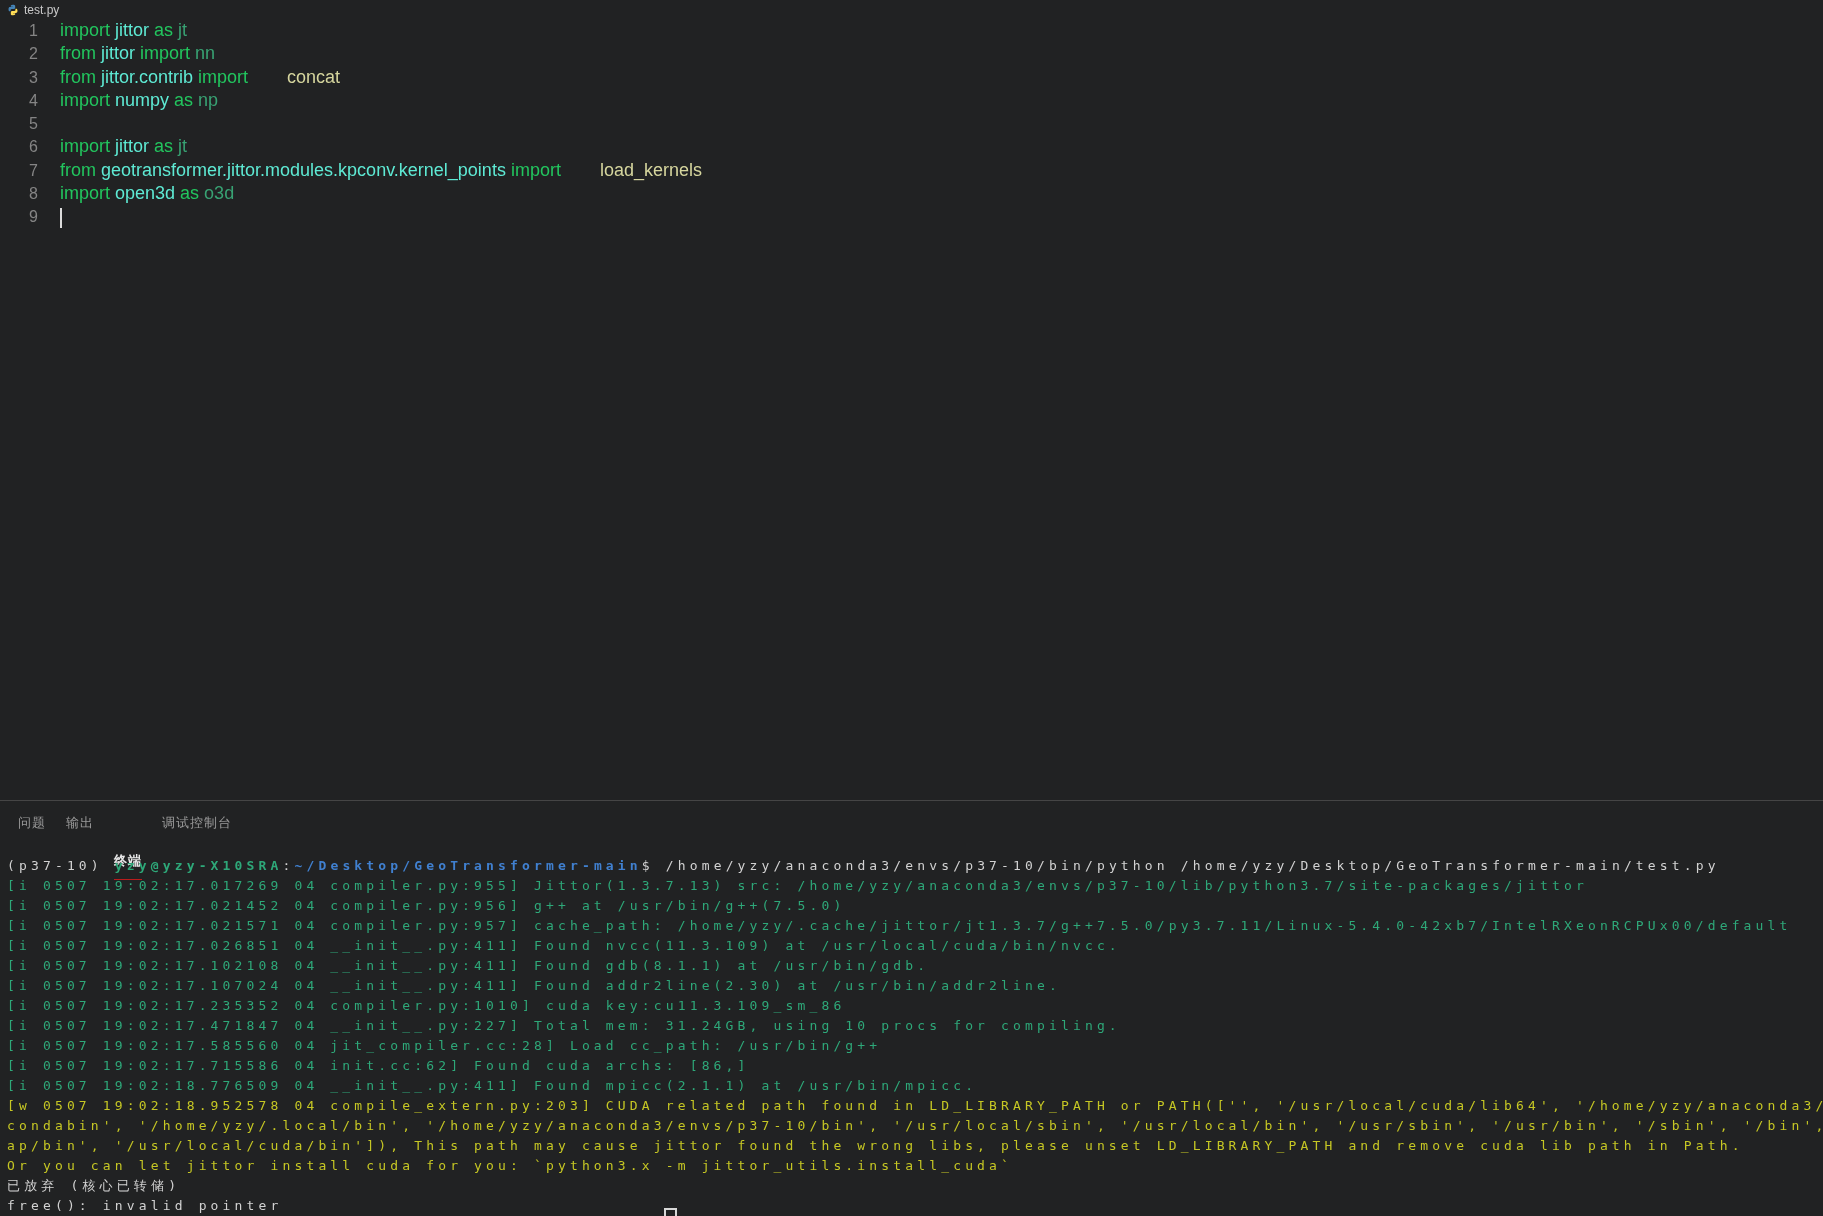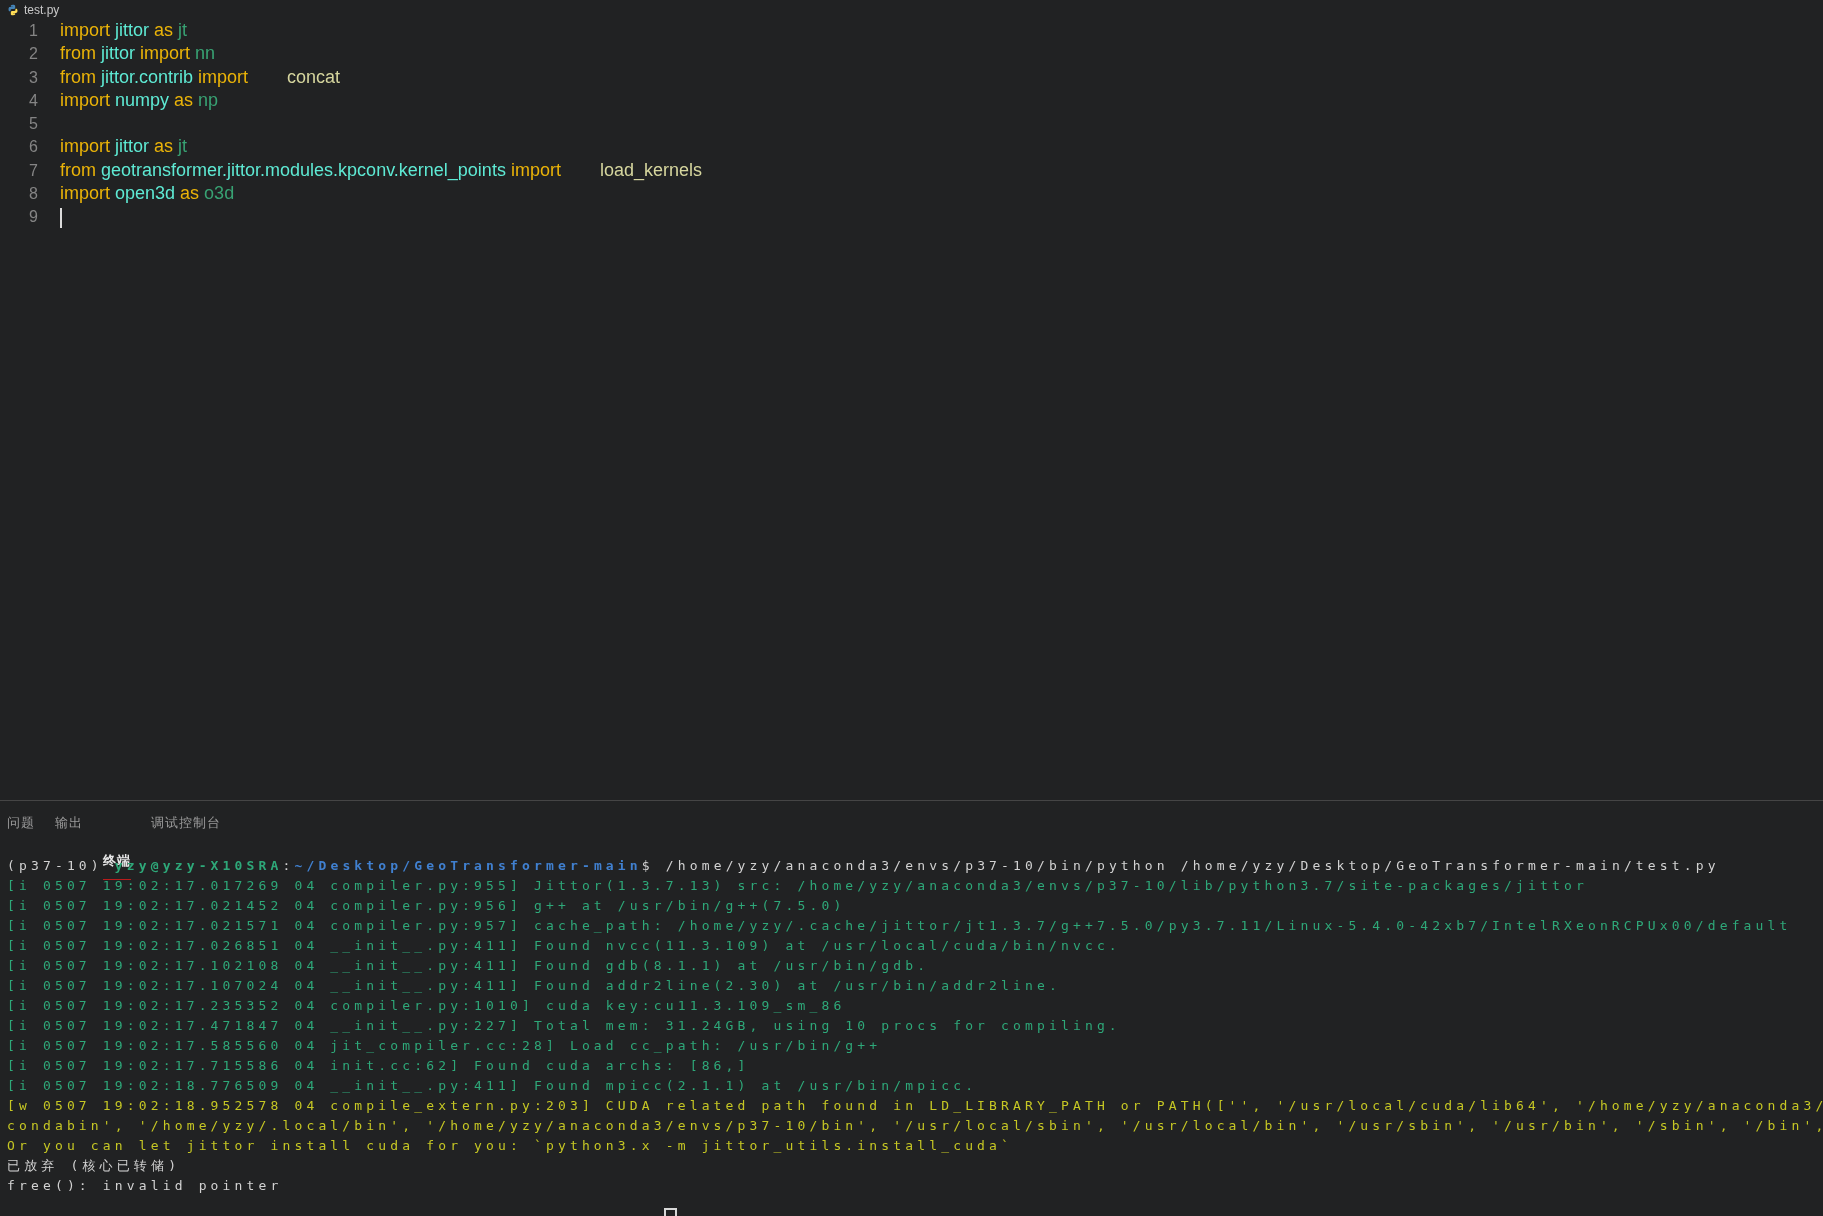--- a/index.html
+++ b/index.html
@@ -9,28 +9,28 @@
   }
   
   .tabbar{position:absolute;top:0;left:0;right:16px;height:19px;display:flex;align-items:center;padding-left:7px;}
   .tab{display:flex;align-items:center;gap:5px;cursor:default;}
   .tab-label{color:#c9c9c9;font-size:12px;}
   
   .editor{position:absolute;top:19px;left:0;right:0;height:781px;overflow:hidden;}
   .code-row{display:flex;height:23.3px;line-height:23.3px;font-size:18px;}
   .ln{width:38px;flex:none;text-align:right;color:#858585;font-size:16px;font-family:"Liberation Sans",sans-serif;}
   .code{margin-left:22px;white-space:pre;font-family:"Liberation Sans",sans-serif;}
-  .tok-k{color:#eab308;}
+  .tok-k{color:#22c55e;}
   .tok-m{color:#5eead4;}
   .tok-a{color:#38a273;}
   .tok-f{color:#d6d69e;margin-left:34px;}
   .caret{display:inline-block;width:2px;height:20px;background:#dcdcdc;vertical-align:middle;}
   
   .panel{position:absolute;top:800px;left:0;right:0;bottom:0;border-top:1px solid #454545;}
-  .panel-tabs{display:flex;gap:20px;padding:13px 0 0 7px;}
+  .panel-tabs{display:flex;gap:20px;padding:13px 0 0 18px;}
   .panel-tab{font-size:13px;color:#9b9b9b;padding-bottom:9px;cursor:default;letter-spacing:1px;}
   .panel-tab.active{color:#e8e8e8;font-weight:700;border-bottom:1px solid #b91c1c;margin-top:38px;}
   
   .term{position:absolute;top:846px;left:0;right:0;bottom:0;padding:10px 0 0 7px;overflow:hidden;
         font-family:"DejaVu Sans Mono",monospace;font-size:13px;letter-spacing:4.15px;}
   .t-line{height:20px;line-height:20px;white-space:pre;overflow:hidden;}
   .tw{color:#d2d2d2;}
   .tg{color:#2ea879;}
   .ty{color:#c6c724;}
   .tbl{color:#4080d0;}
@@ -109,18 +109,19 @@
     <div class="t-line"><span class="tg">[i 0507 19:02:17.026851 04 __init__.py:411] Found nvcc(11.3.109) at /usr/local/cuda/bin/nvcc.</span></div>
     <div class="t-line"><span class="tg">[i 0507 19:02:17.102108 04 __init__.py:411] Found gdb(8.1.1) at /usr/bin/gdb.</span></div>
     <div class="t-line"><span class="tg">[i 0507 19:02:17.107024 04 __init__.py:411] Found addr2line(2.30) at /usr/bin/addr2line.</span></div>
     <div class="t-line"><span class="tg">[i 0507 19:02:17.235352 04 compiler.py:1010] cuda key:cu11.3.109_sm_86</span></div>
     <div class="t-line"><span class="tg">[i 0507 19:02:17.471847 04 __init__.py:227] Total mem: 31.24GB, using 10 procs for compiling.</span></div>
     <div class="t-line"><span class="tg">[i 0507 19:02:17.585560 04 jit_compiler.cc:28] Load cc_path: /usr/bin/g++</span></div>
     <div class="t-line"><span class="tg">[i 0507 19:02:17.715586 04 init.cc:62] Found cuda archs: [86,]</span></div>
     <div class="t-line"><span class="tg">[i 0507 19:02:18.776509 04 __init__.py:411] Found mpicc(2.1.1) at /usr/bin/mpicc.</span></div>
     <div class="t-line"><span class="ty">[w 0507 19:02:18.952578 04 compile_extern.py:203] CUDA related path found in LD_LIBRARY_PATH or PATH(['', '/usr/local/cuda/lib64', '/home/yzy/anaconda3/</span></div>
     <div class="t-line"><span class="ty">condabin', '/home/yzy/.local/bin', '/home/yzy/anaconda3/envs/p37-10/bin', '/usr/local/sbin', '/usr/local/bin', '/usr/sbin', '/usr/bin', '/sbin', '/bin', '/sn</span></div>
+    <div class="t-line"><span class="ty">ap/bin', '/usr/local/cuda/bin']), This path may cause jittor found the wrong libs, please unset LD_LIBRARY_PATH and remove cuda lib path in Path.</span></div>
     <div class="t-line"><span class="ty">Or you can let jittor install cuda for you: `python3.x -m jittor_utils.install_cuda`</span></div>
     <div class="t-line"><span class="tw">已放弃 (核心已转储)</span></div>
     <div class="t-line"><span class="tw">free(): invalid pointer</span></div>
   </div>
 
 <div class="term-cursor"></div>
 
 </body></html>

